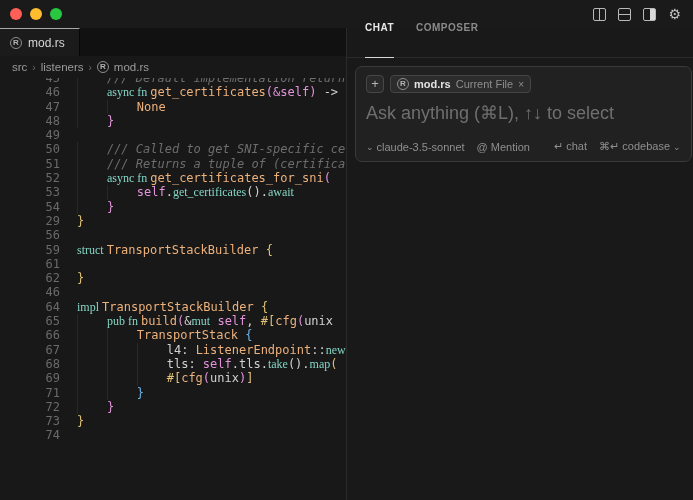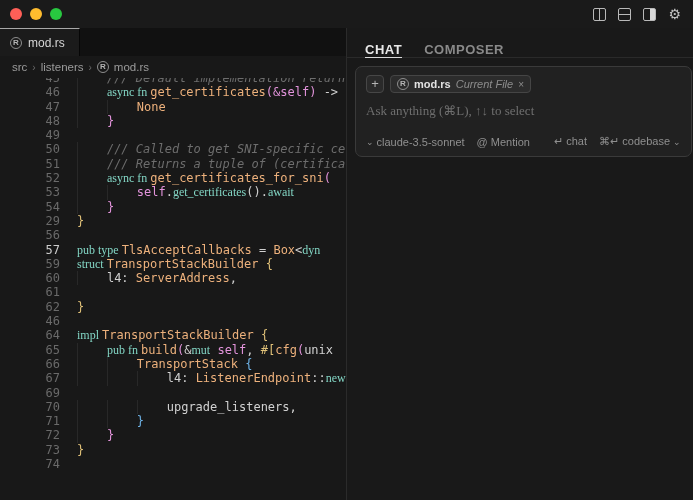--- a/index.html
+++ b/index.html
@@ -53,35 +53,35 @@
   .tk-f { color:#edb17c; }
   .tk-p { color:#e394dc; }
   .tk-w { color:#d1d1d1; }
   .tk-y { color:#e0c178; }
   .tk-b { color:#6fb4e8; }
   .tk-c { color:#6d6d6d; font-style:italic; }
 
   
   .chat-header { height:30px; border-bottom:1px solid #2a2a2a; display:flex; align-items:flex-end;
                  gap:22px; padding:0 0 0 18px; flex:0 0 auto; }
-  .chat-tab { font-size:13px; font-weight:bold; letter-spacing:.5px; padding-bottom:0; color:#8a8a8a; }
+  .chat-tab { font-size:10px; font-weight:bold; letter-spacing:.5px; padding-bottom:24px; color:#8a8a8a; }
   .chat-tab.active { color:#e8e8e8; border-bottom:1px solid #d9d9d9; margin-bottom:-1px; }
 
   .chat-body { flex:1 1 auto; padding:8px; }
   .input-card { background:#212121; border:1px solid #3a3a3a; border-radius:7px; padding:8px 10px; }
   .chip-row { display:flex; align-items:center; gap:6px; }
   .add-btn { width:18px; height:18px; border:1px solid #474747; border-radius:4px; color:#b5b5b5;
              font-size:13px; line-height:16px; text-align:center; background:#2a2a2a; }
   .chip { display:flex; align-items:center; gap:5px; background:#2c2c2c; border:1px solid #454545;
           border-radius:4px; padding:2px 6px; font-size:11px; }
   .chip-name { color:#e2e2e2; font-weight:bold; }
-  .chip-tag { color:#8d8d8d;font-style:italic; }
+  .chip-tag { color:#8d8d8d; }
   .chip-close { color:#8d8d8d; font-size:10px; }
   .ask-input { display:block; width:100%; background:transparent; border:none; outline:none;
-               color:#d0d0d0; font-size:13px; margin:10px 0 16px 0; font-family:Liberation Serif, serif; }
+               color:#d0d0d0; font-size:18px; margin:10px 0 16px 0; font-family:Liberation Sans, sans-serif; }
   .ask-input::placeholder { color:#6f6f6f; }
   .card-footer { display:flex; align-items:center; gap:12px; font-size:11px; color:#8f8f8f; }
   .spacer { flex:1 1 auto; }
   .foot-item { display:flex; align-items:center; gap:3px; white-space:nowrap; }
   .chev { font-size:9px; color:#8f8f8f; }
 </style>
 </head>
 <body>
 
 <div class="window">
@@ -126,32 +126,30 @@
             <div class="cl"><span class="ln">47</span><span class="ct"><span class="ig">    </span><span class="ig">    </span><span class="tk-f">None</span></span></div>
             <div class="cl"><span class="ln">48</span><span class="ct"><span class="ig">    </span><span class="tk-p">}</span></span></div>
             <div class="cl"><span class="ln">49</span><span class="ct"></span></div>
             <div class="cl"><span class="ln">50</span><span class="ct"><span class="ig">    </span><span class="tk-c">/// Called to get SNI-specific certificates if avail</span></span></div>
             <div class="cl"><span class="ln">51</span><span class="ct"><span class="ig">    </span><span class="tk-c">/// Returns a tuple of (certificate_chain_pem, priva</span></span></div>
             <div class="cl"><span class="ln">52</span><span class="ct"><span class="ig">    </span><span class="tk-k">async fn </span><span class="tk-f">get_certificates_for_sni</span><span class="tk-p">(</span></span></div>
             <div class="cl"><span class="ln">53</span><span class="ct"><span class="ig">    </span><span class="ig">    </span><span class="tk-p">self</span><span class="tk-w">.</span><span class="tk-k">get_certificates</span><span class="tk-w">().</span><span class="tk-k">await</span></span></div>
             <div class="cl"><span class="ln">54</span><span class="ct"><span class="ig">    </span><span class="tk-p">}</span></span></div>
             <div class="cl"><span class="ln">29</span><span class="ct"><span class="tk-y">}</span></span></div>
             <div class="cl"><span class="ln">56</span><span class="ct"></span></div>
-            <div class="cl active"><span class="ln">57</span><span class="ct"><span class="tk-k">pub type </span><span class="tk-f">TlsAcceptCallbacks</span><span class="tk-w"> = </span><span class="tk-f">Box</span><span class="tk-w">&lt;</span><span class="tk-k">dyn</span><span class="tk-w"> </span></span></div>
             <div class="cl"><span class="ln">59</span><span class="ct"><span class="tk-k">struct </span><span class="tk-f">TransportStackBuilder</span><span class="tk-w"> </span><span class="tk-y">{</span></span></div>
-            <div class="cl"><span class="ln">60</span><span class="ct"><span class="ig">    </span><span class="tk-w">l4: </span><span class="tk-f">ServerAddress</span><span class="tk-w">,</span></span></div>
             <div class="cl"><span class="ln">61</span></div>
             <div class="cl"><span class="ln">62</span><span class="ct"><span class="tk-y">}</span></span></div>
             <div class="cl"><span class="ln">46</span><span class="ct"></span></div>
             <div class="cl"><span class="ln">64</span><span class="ct"><span class="tk-k">impl </span><span class="tk-f">TransportStackBuilder</span><span class="tk-w"> </span><span class="tk-y">{</span></span></div>
             <div class="cl"><span class="ln">65</span><span class="ct"><span class="ig">    </span><span class="tk-k">pub fn </span><span class="tk-f">build</span><span class="tk-p">(</span><span class="tk-w">&amp;</span><span class="tk-k">mut</span><span class="tk-w"> </span><span class="tk-p">self</span><span class="tk-w">, </span><span class="tk-y">#[</span><span class="tk-f">cfg</span><span class="tk-p">(</span><span class="tk-w">unix</span></span></div>
             <div class="cl"><span class="ln">66</span><span class="ct"><span class="ig">    </span><span class="ig">    </span><span class="tk-f">TransportStack</span><span class="tk-w"> </span><span class="tk-b">{</span></span></div>
             <div class="cl"><span class="ln">67</span><span class="ct"><span class="ig">    </span><span class="ig">    </span><span class="ig">    </span><span class="tk-w">l4: </span><span class="tk-f">ListenerEndpoint</span><span class="tk-w">::</span><span class="tk-k">new</span></span></div>
-            <div class="cl"><span class="ln">69</span></div>
-            <div class="cl"><span class="ln">70</span><span class="ct"><span class="ig">    </span><span class="ig">    </span><span class="ig">    </span><span class="tk-w">upgrade_listeners,</span></span></div>
+            <div class="cl"><span class="ln">68</span><span class="ct"><span class="ig">    </span><span class="ig">    </span><span class="ig">    </span><span class="tk-w">tls: </span><span class="tk-p">self</span><span class="tk-w">.tls.</span><span class="tk-k">take</span><span class="tk-w">().</span><span class="tk-k">map</span><span class="tk-y">(</span></span></div>
+            <div class="cl"><span class="ln">69</span><span class="ct"><span class="ig">    </span><span class="ig">    </span><span class="ig">    </span><span class="tk-y">#[</span><span class="tk-f">cfg</span><span class="tk-p">(</span><span class="tk-w">unix</span><span class="tk-p">)</span><span class="tk-y">]</span></span></div>
             <div class="cl"><span class="ln">71</span><span class="ct"><span class="ig">    </span><span class="ig">    </span><span class="tk-b">}</span></span></div>
             <div class="cl"><span class="ln">72</span><span class="ct"><span class="ig">    </span><span class="tk-p">}</span></span></div>
             <div class="cl"><span class="ln">73</span><span class="ct"><span class="tk-y">}</span></span></div>
             <div class="cl"><span class="ln">74</span><span class="ct"></span></div>
           </div>
       </div>
     </div>
 
     <div class="chat-pane">
       <div class="chat-header">

